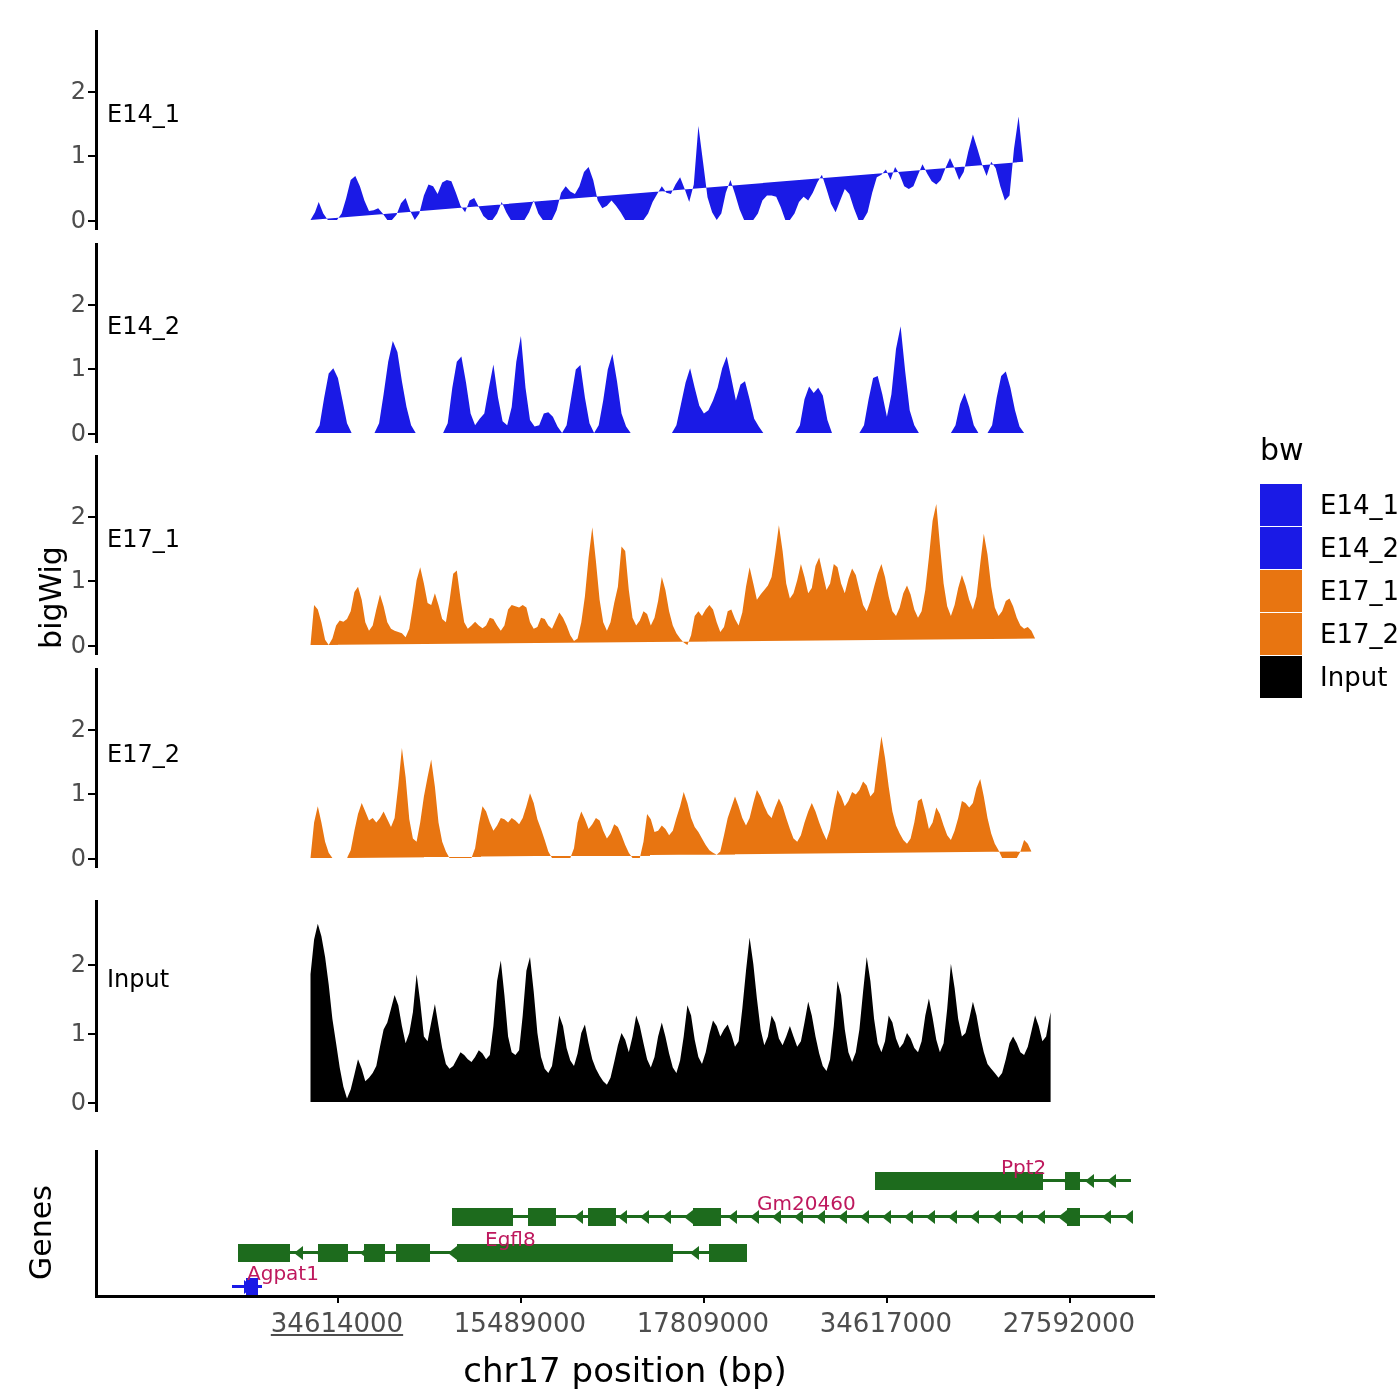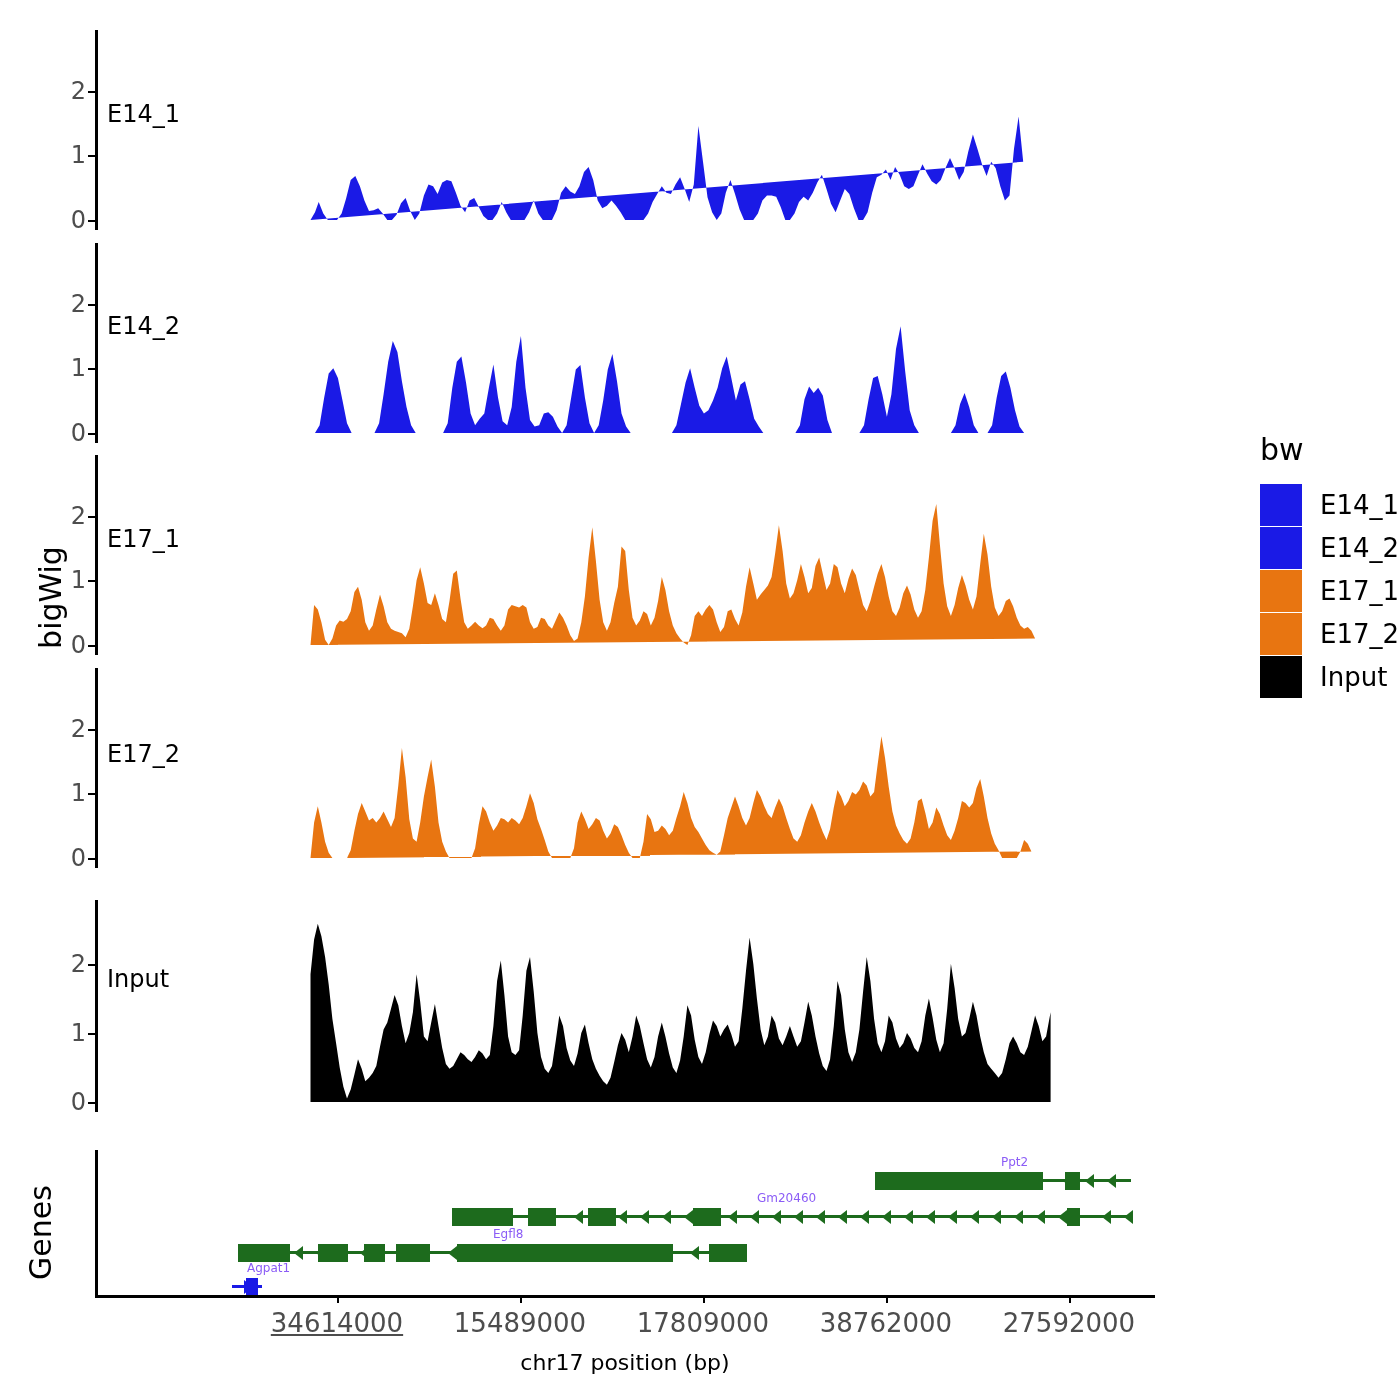--- a/index.html
+++ b/index.html
@@ -15,25 +15,25 @@
   #genes-title{left:-30px;top:1215px;width:140px;text-align:center;transform:rotate(-90deg);}
   
   .panel{position:absolute;left:95px;}
   .axis-line{position:absolute;left:0;top:0;width:2.5px;background:#000;}
   .tick{position:absolute;right:100%;width:7px;height:2px;background:#000;}
   .ticklab{position:absolute;right:100%;margin-right:9px;font-size:24px;color:#4d4d4d;
            transform:translateY(-50%);white-space:nowrap;}
   .panel-label{position:absolute;font-size:24px;color:#000;white-space:nowrap;}
   .plot{position:absolute;left:150px;top:0;}
   .plot svg{display:block;}
-  .gene-lab{position:absolute;font-size:12px;color:#8b5cf6;white-space:nowrap;}
+  .gene-lab{position:absolute;font-size:20px;color:#be185d;white-space:nowrap;}
   .xtick{position:absolute;top:0;width:2px;height:8px;background:#000;}
   .xlab{position:absolute;top:13px;font-size:26px;color:#4d4d4d;
         transform:translateX(-50%);white-space:nowrap;}
-  #xlabel{position:absolute;top:55px;width:100%;text-align:center;font-size:22px;color:#000;}
+  #xlabel{position:absolute;top:55px;width:100%;text-align:center;font-size:34px;color:#000;}
   
   #legend{position:absolute;left:1260px;top:432px;}
   #legend-title{font-size:30px;color:#000;margin-bottom:16px;}
   .leg-row{display:flex;align-items:center;height:43px;}
   .leg-swatch{width:42px;height:42px;margin-right:18px;flex:0 0 auto;}
   .leg-text{font-size:26px;color:#000;}
 </style>
 </head>
 <body>
 
@@ -170,42 +170,42 @@
           <div style="position: absolute; left: 221px; top: 95.5px; width: 0px; height: 0px; border-top: 7px solid transparent; border-bottom: 7px solid transparent; border-right: 9px solid rgb(29, 107, 29);"></div>
           <div style="position: absolute; left: 265px; top: 95.5px; width: 0px; height: 0px; border-top: 7px solid transparent; border-bottom: 7px solid transparent; border-right: 9px solid rgb(29, 107, 29);"></div>
           <div style="position: absolute; left: 353px; top: 95.5px; width: 0px; height: 0px; border-top: 7px solid transparent; border-bottom: 7px solid transparent; border-right: 9px solid rgb(29, 107, 29);"></div>
           <div style="position: absolute; left: 595px; top: 95.5px; width: 0px; height: 0px; border-top: 7px solid transparent; border-bottom: 7px solid transparent; border-right: 9px solid rgb(29, 107, 29);"></div>
           <div style="position: absolute; left: 143px; top: 94px; width: 52px; height: 18px; background: rgb(29, 107, 29);"></div>
           <div style="position: absolute; left: 223px; top: 94px; width: 30px; height: 18px; background: rgb(29, 107, 29);"></div>
           <div style="position: absolute; left: 269px; top: 94px; width: 21px; height: 18px; background: rgb(29, 107, 29);"></div>
           <div style="position: absolute; left: 301px; top: 94px; width: 34px; height: 18px; background: rgb(29, 107, 29);"></div>
           <div style="position: absolute; left: 362px; top: 94px; width: 216px; height: 18px; background: rgb(29, 107, 29);"></div>
           <div style="position: absolute; left: 614px; top: 94px; width: 38px; height: 18px; background: rgb(29, 107, 29);"></div>
-          <div class="gene-lab" style="left: 398px; top: 77px;">Egfl8</div>
+          <div class="gene-lab" style="left: 390px; top: 77px;">Egfl8</div>
         </div>
         <div style="position: absolute;">
           <div style="position: absolute; left: 137px; top: 135px; width: 30px; height: 3px; background: rgb(26, 26, 230);"></div>
           <div style="position: absolute; left: 149px; top: 129.5px; width: 0px; height: 0px; border-top: 7px solid transparent; border-bottom: 7px solid transparent; border-left: 9px solid rgb(26, 26, 230);"></div>
           <div style="position: absolute; left: 151px; top: 128px; width: 12px; height: 18px; background: rgb(26, 26, 230);"></div>
           <div class="gene-lab" style="left: 152px; top: 111px;">Agpat1</div>
         </div>
       </div>
   </div>
 
   <div id="xaxis-wrap" style="position:absolute;left:95px;top:1295px;width:1060px;">
     <div style="position:absolute;left:0;top:0;width:1060px;height:2.5px;background:#000;"></div>
     <div id="xticks">
         <div class="xtick" style="left: 241.983px;"></div>
         <div class="xlab" style="left: 241.983px; text-decoration: underline;">34614000</div>
         <div class="xtick" style="left: 424.971px;"></div>
         <div class="xlab" style="left: 424.971px;">15489000</div>
         <div class="xtick" style="left: 607.959px;"></div>
         <div class="xlab" style="left: 607.959px;">17809000</div>
         <div class="xtick" style="left: 790.946px;"></div>
-        <div class="xlab" style="left: 790.946px;">38762000</div>
+        <div class="xlab" style="left: 790.946px;">34617000</div>
         <div class="xtick" style="left: 973.934px;"></div>
         <div class="xlab" style="left: 973.934px;">27592000</div>
       </div>
     <div id="xlabel">chr17 position (bp)</div>
   </div>
 
   <div id="legend">
     <div id="legend-title">bw</div>
     <div id="legend-rows">
         <div class="leg-row">

